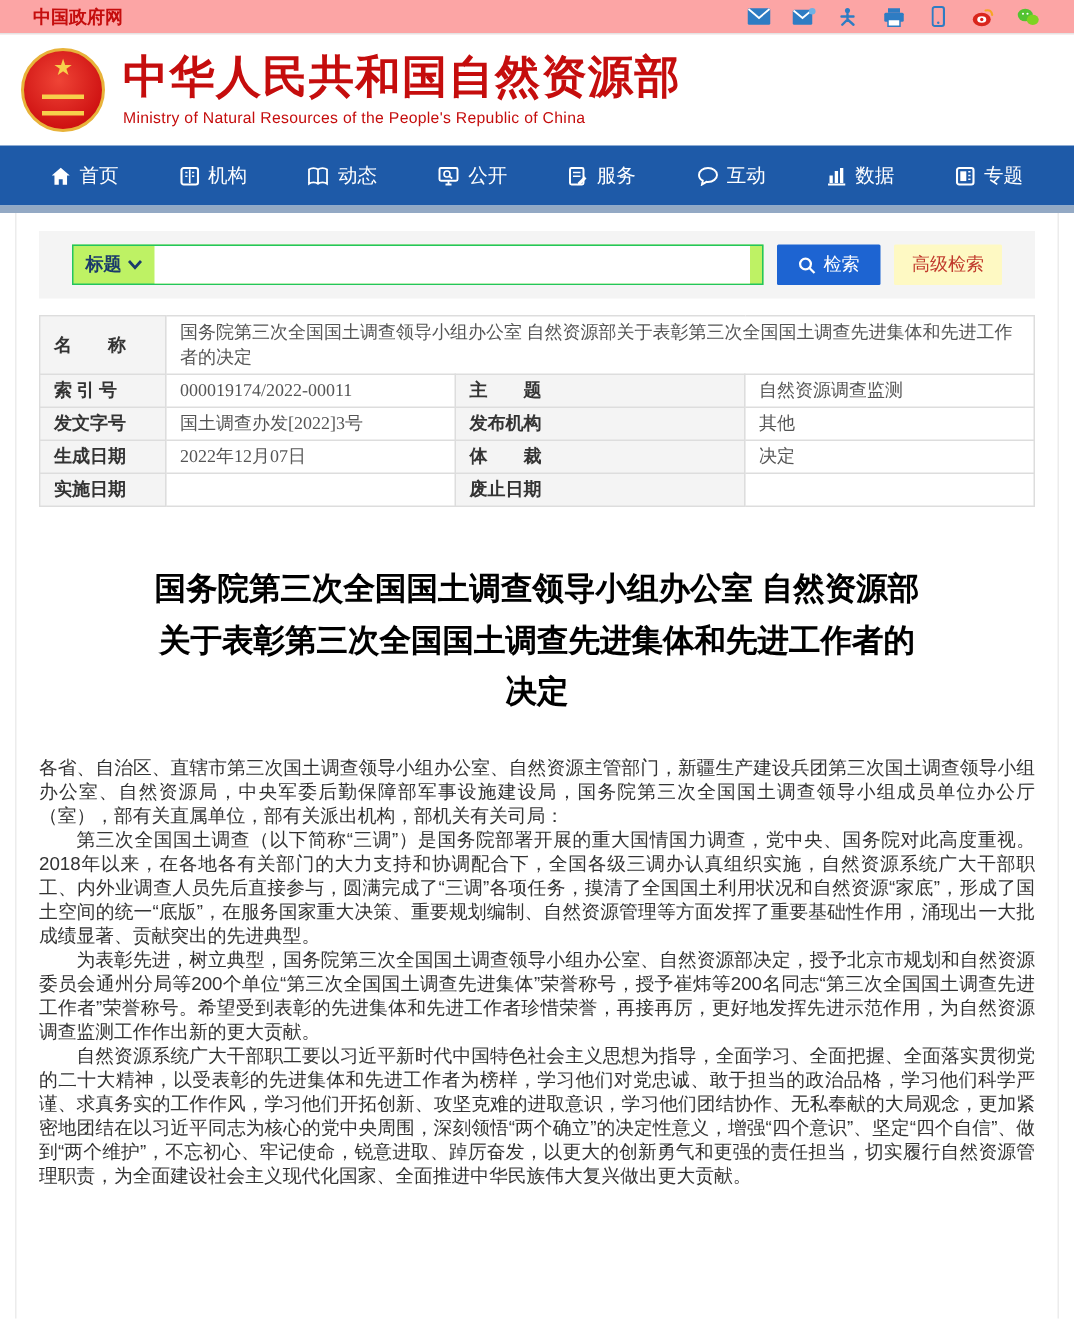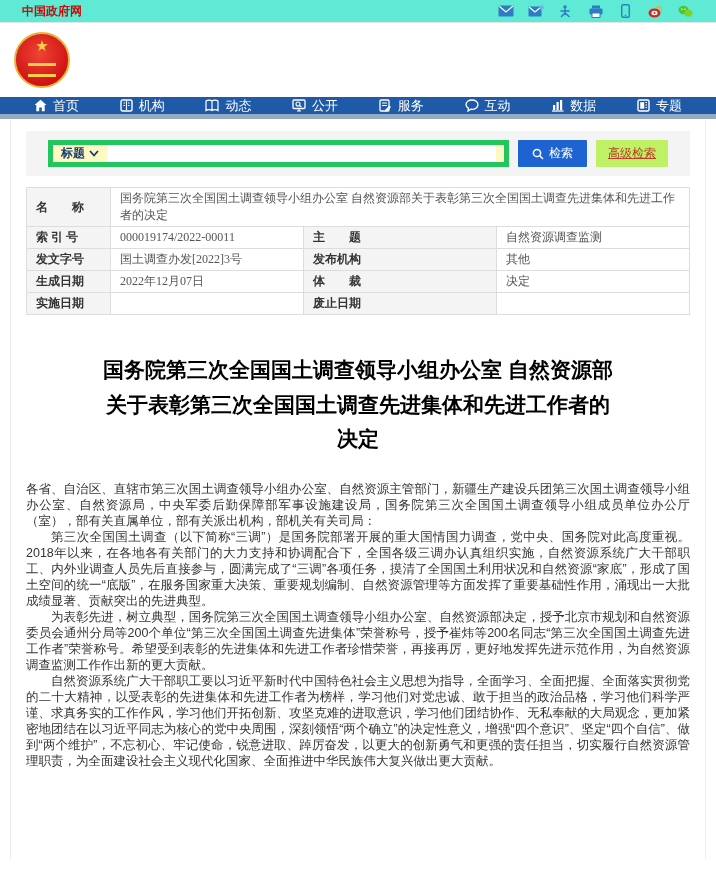--- a/index.html
+++ b/index.html
@@ -5,21 +5,21 @@
   * { margin:0; padding:0; box-sizing:border-box; }
   html,body { background:#fff; }
   body {
     width:716px; height:879px; margin:0 auto; overflow:hidden;
     font-family:"Liberation Sans","DejaVu Sans",sans-serif;
     color:#333; font-size:12px;
   }
   
   .topbar {
     height:23px; display:flex; align-items:center; justify-content:space-between;
-    padding:0 22px 0 22px; border-bottom:1px solid #e4e4e4; background:#5eead4;
+    padding:0 22px 0 22px; border-bottom:1px solid #e4e4e4; background:#fca5a5;
   }
   .gov-link { color:#c50d0d; font-weight:bold; font-size:12px; text-decoration:none; cursor:pointer; }
   .top-icons { display:flex; align-items:center; gap:13px; }
   .top-icons .ticon { display:inline-flex; width:17px; height:14px; align-items:center; justify-content:center; cursor:pointer; }
   
   .masthead {
     height:74px; display:flex; align-items:center; padding:0 22px 0 14px; background:#fff;
   }
   .emblem {
     width:56px; height:56px; border-radius:50%;
@@ -28,41 +28,41 @@
     border:2px solid #e8b33a; position:relative; flex:0 0 auto;
   }
   .emblem .star { position:absolute; top:4px; left:50%; transform:translateX(-50%); color:#f7d04b; font-size:15px; line-height:1; }
   .emblem .gate { position:absolute; bottom:9px; left:50%; transform:translateX(-50%); width:28px; height:14px;
     border-top:3px solid #f7d04b; border-bottom:3px solid #f7d04b; }
   .brand { margin-left:12px; }
   .brand-cn { color:#c50d0d; font-size:30px; font-weight:bold; letter-spacing:1px; line-height:1.15; }
   .brand-en { color:#c50d0d; font-size:10.5px; margin-top:4px; letter-spacing:.2px; }
   .section-title { margin-left:auto; color:#15589c; font-size:22px; font-weight:bold; letter-spacing:2px; }
   
-  .mainnav { height:17px; background:#1e5aa8; display:flex; align-items:center; justify-content:space-between; padding:0 34px;gap:36px; }
+  .mainnav { height:40px; background:#1e5aa8; display:flex; align-items:center; justify-content:space-between; padding:0 34px;gap:36px; }
   .nav-item { display:inline-flex; align-items:center; gap:6px; color:#fff; font-size:13px; cursor:pointer; white-space:nowrap; }
   .nav-item svg { display:block; }
   .nav-strip { height:5px; background:#93a9c4; }
   
   .container {
     width:696px; margin:0 10px; border-left:1px solid #ececec; border-right:1px solid #ececec;
     min-height:740px; background:#fff; padding:12px 15px 20px 15px;
   }
   
   .search-panel { background:#f4f4f4; padding:9px 22px; display:flex; align-items:center; gap:9px; }
-  .search-box { flex:1; height:27px; background:#fef9c3; border:5px solid #22c55e; display:flex; align-items:center; padding:0 8px; }
+  .search-box { flex:1; height:27px; background:#bef264; border:1px solid #22c55e; display:flex; align-items:center; padding:0 8px; }
   .field-select { display:inline-flex; align-items:center; gap:4px; color:#1a3a6b; font-weight:bold; font-size:12px; cursor:pointer; }
   .search-box input { border:none; outline:none; flex:1; height:100%; font-size:12px; margin-left:8px; }
   .btn-search {
     height:27px; padding:0 14px; background:#1d64d2; color:#fff; border:none; font-size:12px;
     display:inline-flex; align-items:center; gap:5px; cursor:pointer; border-radius:1px;
   }
   .btn-advanced {
-    height:27px; padding:0 12px; background:#bef264; color:#c13a2c; border:none; font-size:12px;
-    cursor:pointer; border-radius:1px;text-decoration:underline;
+    height:27px; padding:0 12px; background:#fef9c3; color:#c13a2c; border:none; font-size:12px;
+    cursor:pointer; border-radius:1px;
   }
   
   table.meta { width:100%; border-collapse:collapse; margin-top:11px; table-layout:fixed;font-family:Liberation Serif, serif; }
   table.meta td { border:1px solid #ddd; height:21px; padding:2px 9px; font-size:12px; vertical-align:middle; }
   td.mlabel { background:#f4f4f4; font-weight:bold; color:#333; width:84px; white-space:nowrap; }
   td.mlabel2 { width:90px; }
   td.mvalue { color:#555; }
   td.mvalue1 { width:293px; }
   
   .doc-title {
@@ -128,20 +128,24 @@
           <circle cx="7" cy="4.2" r="0.7" fill="#fff"></circle>
         </svg>
     </span>
   </div>
 </div>
 
 <div class="masthead">
   <div class="emblem">
     <span class="star">★</span>
     <span class="gate"></span>
+  </div>
+  <div class="brand">
+    <div class="brand-cn">中华人民共和国自然资源部</div>
+    <div class="brand-en">Ministry of Natural Resources of the People's Republic of China</div>
   </div>
 </div>
 
 <div class="mainnav">
   <span class="nav-item">
     <svg width="13" height="13" viewBox="0 0 13 13">
         <path d="M6.5 0.8 L12.5 6 H10.7 V12.2 H7.8 V8.5 H5.2 V12.2 H2.3 V6 H0.5 Z" fill="#fff"></path>
       </svg>
     <span>首页</span>
   </span>

